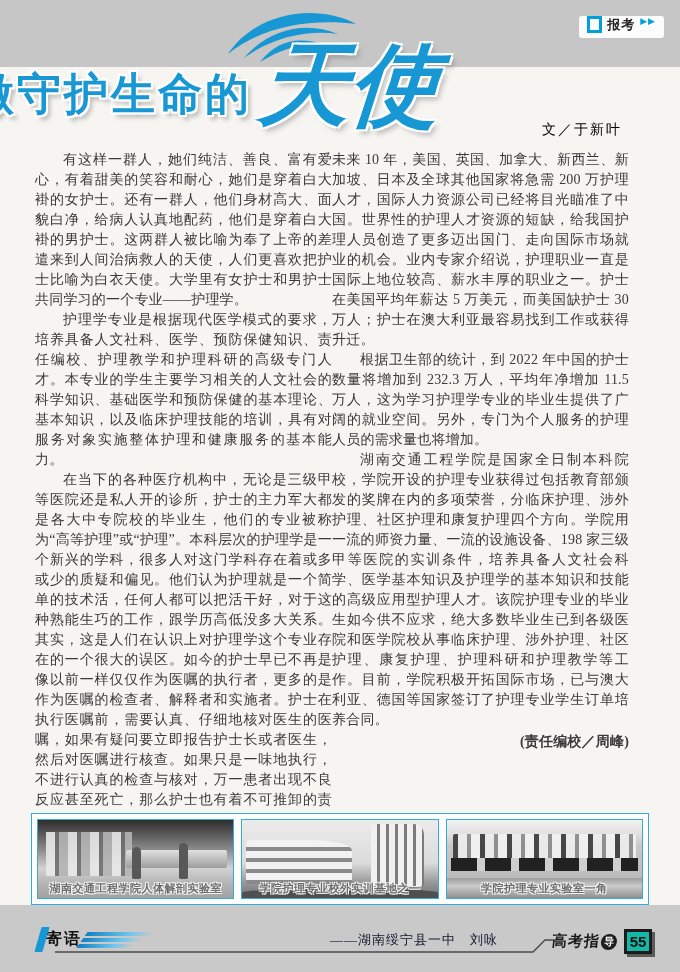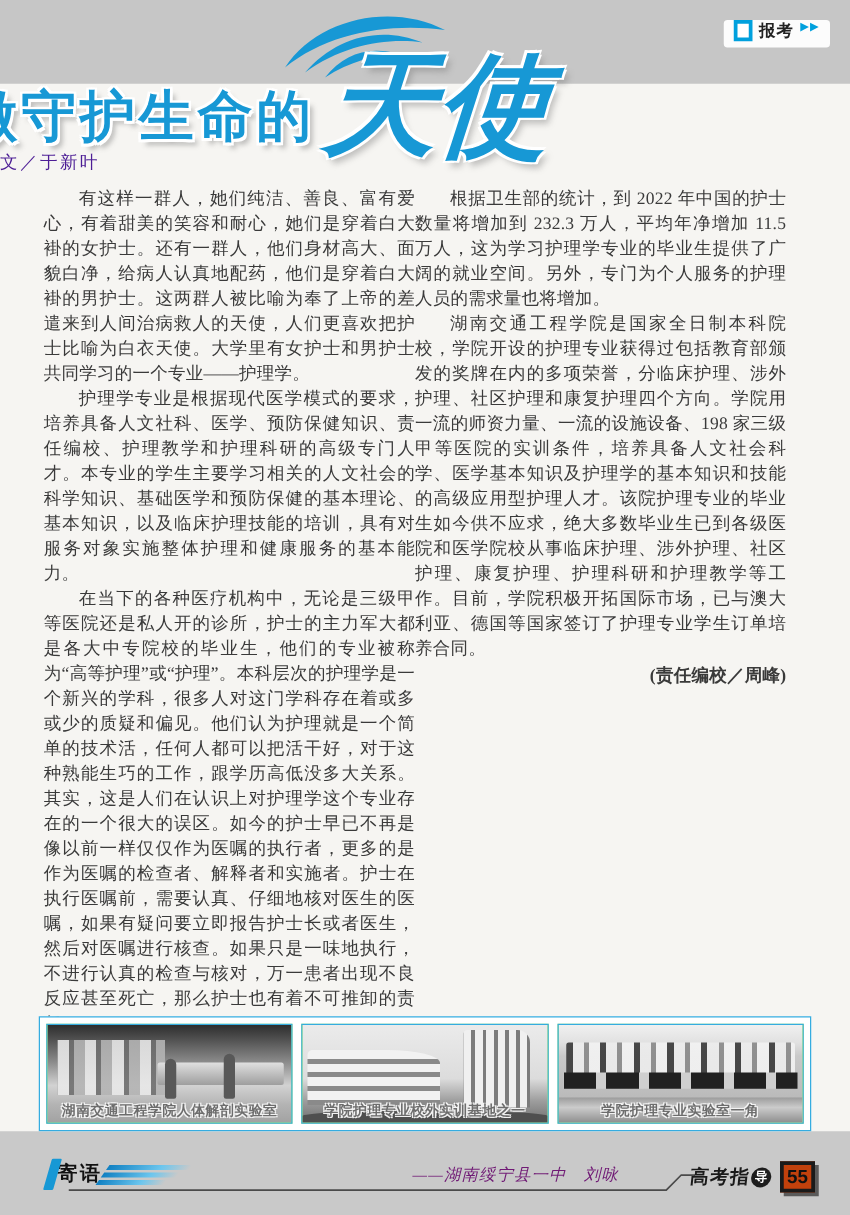--- a/index.html
+++ b/index.html
@@ -21,32 +21,32 @@
   .title-main{font-size:44px;font-weight:bold;color:#1798d5;letter-spacing:3px;line-height:1;
         padding-bottom:14px;
         text-shadow:-2px -2px 0 #fff,2px -2px 0 #fff,-2px 2px 0 #fff,2px 2px 0 #fff,
         0 -2px 0 #fff,0 2px 0 #fff,-2px 0 0 #fff,2px 0 0 #fff,4px 5px 4px rgba(110,110,110,.45);}
   .title-angel-wrap{position:relative;margin-left:8px;}
   .title-angel{font-size:90px;font-weight:bold;font-style:italic;color:#1798d5;line-height:1;
         display:inline-block;transform:skewX(-4deg);
         text-shadow:-2px -2px 0 #fff,2px -2px 0 #fff,-2px 2px 0 #fff,2px 2px 0 #fff,
         4px 5px 5px rgba(110,110,110,.4);}
   .wing-icon{position:absolute;left:-34px;top:-30px;}
-  .byline{position:absolute;top:121px;left:0;width:622px;text-align:left;font-size:14px;
-        color:#4c1d95;letter-spacing:2px;}
+  .byline{position:absolute;top:121px;left:0;width:622px;text-align:right;font-size:14px;
+        color:#000000;letter-spacing:2px;}
   
   .columns{position:absolute;top:150px;left:35px;width:612px;display:flex;gap:0;}
   .col{width:297px;font-size:14px;line-height:20px;letter-spacing:.2px;}
   .col p{margin:0;text-indent:2em;text-align:justify;}
   .col p.no-indent{text-indent:0;}
   .col p.editor{text-indent:0;text-align:right;font-weight:bold;padding-top:2px;}
   
   .photo-band{position:absolute;left:31px;top:813px;width:618px;height:92px;background:#fff;
         border:1px solid #35ace0;box-sizing:border-box;display:flex;gap:7px;padding:5px;}
-  .photo{flex:1;border:1px solid #35ace0;position:relative;overflow:hidden;background:#bef264;}
+  .photo{flex:1;border:1px solid #35ace0;position:relative;overflow:hidden;background:#fdba74;}
   .photo-art{position:absolute;inset:0;}
   .photo .cap{position:absolute;bottom:2px;left:0;width:100%;text-align:center;
         font-family:"Liberation Sans",sans-serif;font-size:11px;font-weight:bold;color:#6d6d6d;
         letter-spacing:.5px;
         text-shadow:-1px -1px 0 #f2f2f2,1px -1px 0 #f2f2f2,-1px 1px 0 #f2f2f2,1px 1px 0 #f2f2f2;}
   
   .p1-base{position:absolute;inset:0;background:linear-gradient(180deg,#2e2e2e 0%,#4a4a4a 12%,#8b8b8b 38%,#d2d2d2 62%,#b3b3b3 82%,#a2a2a2 100%);}
   .p1-cases{position:absolute;left:4%;top:16%;width:44%;height:56%;
         background:repeating-linear-gradient(90deg,#e8e8e8 0 9px,#6f6f6f 9px 13px,#b4b4b4 13px 22px);opacity:.9;}
   .p1-counter{position:absolute;right:3%;top:38%;width:52%;height:24%;
@@ -64,35 +64,35 @@
   
   .p3-base{position:absolute;inset:0;background:linear-gradient(180deg,#ebebeb 0%,#dcdcdc 55%,#9d9d9d 78%,#707070 100%);}
   .p3-b1{position:absolute;left:2%;top:26%;width:54%;height:56%;border-radius:4px 40% 0 0/4px 24% 0 0;
         background:repeating-linear-gradient(180deg,#f2f2f2 0 7px,#8a8a8a 7px 11px);}
   .p3-tower{position:absolute;right:7%;top:5%;width:27%;height:80%;border-radius:3px 10px 0 0;
         background:repeating-linear-gradient(90deg,#f0f0f0 0 6px,#7c7c7c 6px 9px);}
   .p3-trees{position:absolute;left:0;right:0;bottom:0;height:12%;background:#4f4f4f;border-radius:40% 40% 0 0;}
   
   .footer-quote{position:absolute;left:265px;top:911px;width:290px;font-size:13px;font-style:italic;
         color:#2d2d2d;letter-spacing:1px;}
-  .footer-attrib{position:absolute;left:330px;top:931px;width:230px;font-size:13px;font-style:italic;
-        color:#701a75;letter-spacing:1px;}
+  .footer-attrib{position:absolute;left:330px;top:931px;width:230px;font-size:13px;
+        color:#0f172a;letter-spacing:1px;}
   .jiyu{position:absolute;left:38px;top:927px;display:flex;align-items:center;gap:0;}
   .jiyu-wedge{width:8px;height:25px;background:#1798d5;transform:skewX(-16deg);border-radius:1px;}
   .jiyu-label{font-family:"Liberation Sans",sans-serif;font-size:16px;font-weight:bold;color:#111;letter-spacing:2px;}
   .jiyu-stripes{display:flex;flex-direction:column;gap:2px;transform:skewX(-35deg);}
   .jiyu-stripes i{display:block;height:4px;background:linear-gradient(90deg,#1080c2,#6cc6ee 65%,rgba(255,255,255,0));}
   .jiyu-stripes i:nth-child(1){width:66px;} .jiyu-stripes i:nth-child(2){width:60px;} .jiyu-stripes i:nth-child(3){width:54px;}
   .footer-line{position:absolute;left:0;top:905px;pointer-events:none;}
   .brand{position:absolute;left:552px;top:932px;display:flex;align-items:center;gap:1px;
         font-family:"Liberation Sans",sans-serif;transform:skewX(-6deg);}
   .brand-main{font-size:15px;font-weight:bold;color:#1a1a1a;letter-spacing:1px;}
   .brand-circle{display:inline-flex;align-items:center;justify-content:center;width:16px;height:16px;
         border-radius:50%;background:#1d1d1d;color:#fff;font-size:10px;font-weight:bold;}
-  .page-num{position:absolute;left:624px;top:929px;width:28px;height:25px;background:#c2410c;
+  .page-num{position:absolute;left:624px;top:929px;width:28px;height:25px;background:#14b8a6;
         border:3px solid #1a1a1a;box-sizing:border-box;box-shadow:3px 3px 0 rgba(70,70,70,.85);
         display:flex;align-items:center;justify-content:center;
         font-family:"Liberation Sans",sans-serif;font-size:15px;font-weight:bold;color:#111;}
 </style>
 </head>
 <body>
 
 <div class="page">
   <div class="top-band"></div>
   <div class="bottom-band"></div>
@@ -119,20 +119,21 @@
   <div class="byline">文／于新叶</div>
 
   <div class="columns">
     <div class="col">
       <p>有这样一群人，她们纯洁、善良、富有爱心，有着甜美的笑容和耐心，她们是穿着白大褂的女护士。还有一群人，他们身材高大、面貌白净，给病人认真地配药，他们是穿着白大褂的男护士。这两群人被比喻为奉了上帝的差遣来到人间治病救人的天使，人们更喜欢把护士比喻为白衣天使。大学里有女护士和男护士共同学习的一个专业——护理学。</p>
       <p>护理学专业是根据现代医学模式的要求，培养具备人文社科、医学、预防保健知识、责任编校、护理教学和护理科研的高级专门人才。本专业的学生主要学习相关的人文社会的科学知识、基础医学和预防保健的基本理论、基本知识，以及临床护理技能的培训，具有对服务对象实施整体护理和健康服务的基本能力。</p>
       <p>在当下的各种医疗机构中，无论是三级甲等医院还是私人开的诊所，护士的主力军大都是各大中专院校的毕业生，他们的专业被称为“高等护理”或“护理”。本科层次的护理学是一个新兴的学科，很多人对这门学科存在着或多或少的质疑和偏见。他们认为护理就是一个简单的技术活，任何人都可以把活干好，对于这种熟能生巧的工作，跟学历高低没多大关系。其实，这是人们在认识上对护理学这个专业存在的一个很大的误区。如今的护士早已不再是像以前一样仅仅作为医嘱的执行者，更多的是作为医嘱的检查者、解释者和实施者。护士在执行医嘱前，需要认真、仔细地核对医生的医嘱，如果有疑问要立即报告护士长或者医生，然后对医嘱进行核查。如果只是一味地执行，不进行认真的检查与核对，万一患者出现不良反应甚至死亡，那么护士也有着不可推卸的责任。</p>
       <p>随着国际医疗市场对护理人员的需求激增，“护士荒”现象已日益突出地摆在各国医学界面前。</p>
     </div>
     <div class="col">
+      <p class="no-indent">未来 10 年，美国、英国、加拿大、新西兰、新加坡、日本及全球其他国家将急需 200 万护理人才，国际人力资源公司已经将目光瞄准了中国。世界性的护理人才资源的短缺，给我国护理人员创造了更多迈出国门、走向国际市场就业的机会。业内专家介绍说，护理职业一直是国际上地位较高、薪水丰厚的职业之一。护士在美国平均年薪达 5 万美元，而美国缺护士 30 万人；护士在澳大利亚最容易找到工作或获得升迁。</p>
       <p>根据卫生部的统计，到 2022 年中国的护士数量将增加到 232.3 万人，平均年净增加 11.5 万人，这为学习护理学专业的毕业生提供了广阔的就业空间。另外，专门为个人服务的护理人员的需求量也将增加。</p>
       <p>湖南交通工程学院是国家全日制本科院校，学院开设的护理专业获得过包括教育部颁发的奖牌在内的多项荣誉，分临床护理、涉外护理、社区护理和康复护理四个方向。学院用一流的师资力量、一流的设施设备、198 家三级甲等医院的实训条件，培养具备人文社会科学、医学基本知识及护理学的基本知识和技能的高级应用型护理人才。该院护理专业的毕业生如今供不应求，绝大多数毕业生已到各级医院和医学院校从事临床护理、涉外护理、社区护理、康复护理、护理科研和护理教学等工作。目前，学院积极开拓国际市场，已与澳大利亚、德国等国家签订了护理专业学生订单培养合同。</p>
       <p class="editor">(责任编校／周峰)</p>
     </div>
   </div>
 
   <div class="photo-band">
     <figure class="photo" style="margin:0">
       <div class="photo-art">
         <div class="p1-base"></div>

